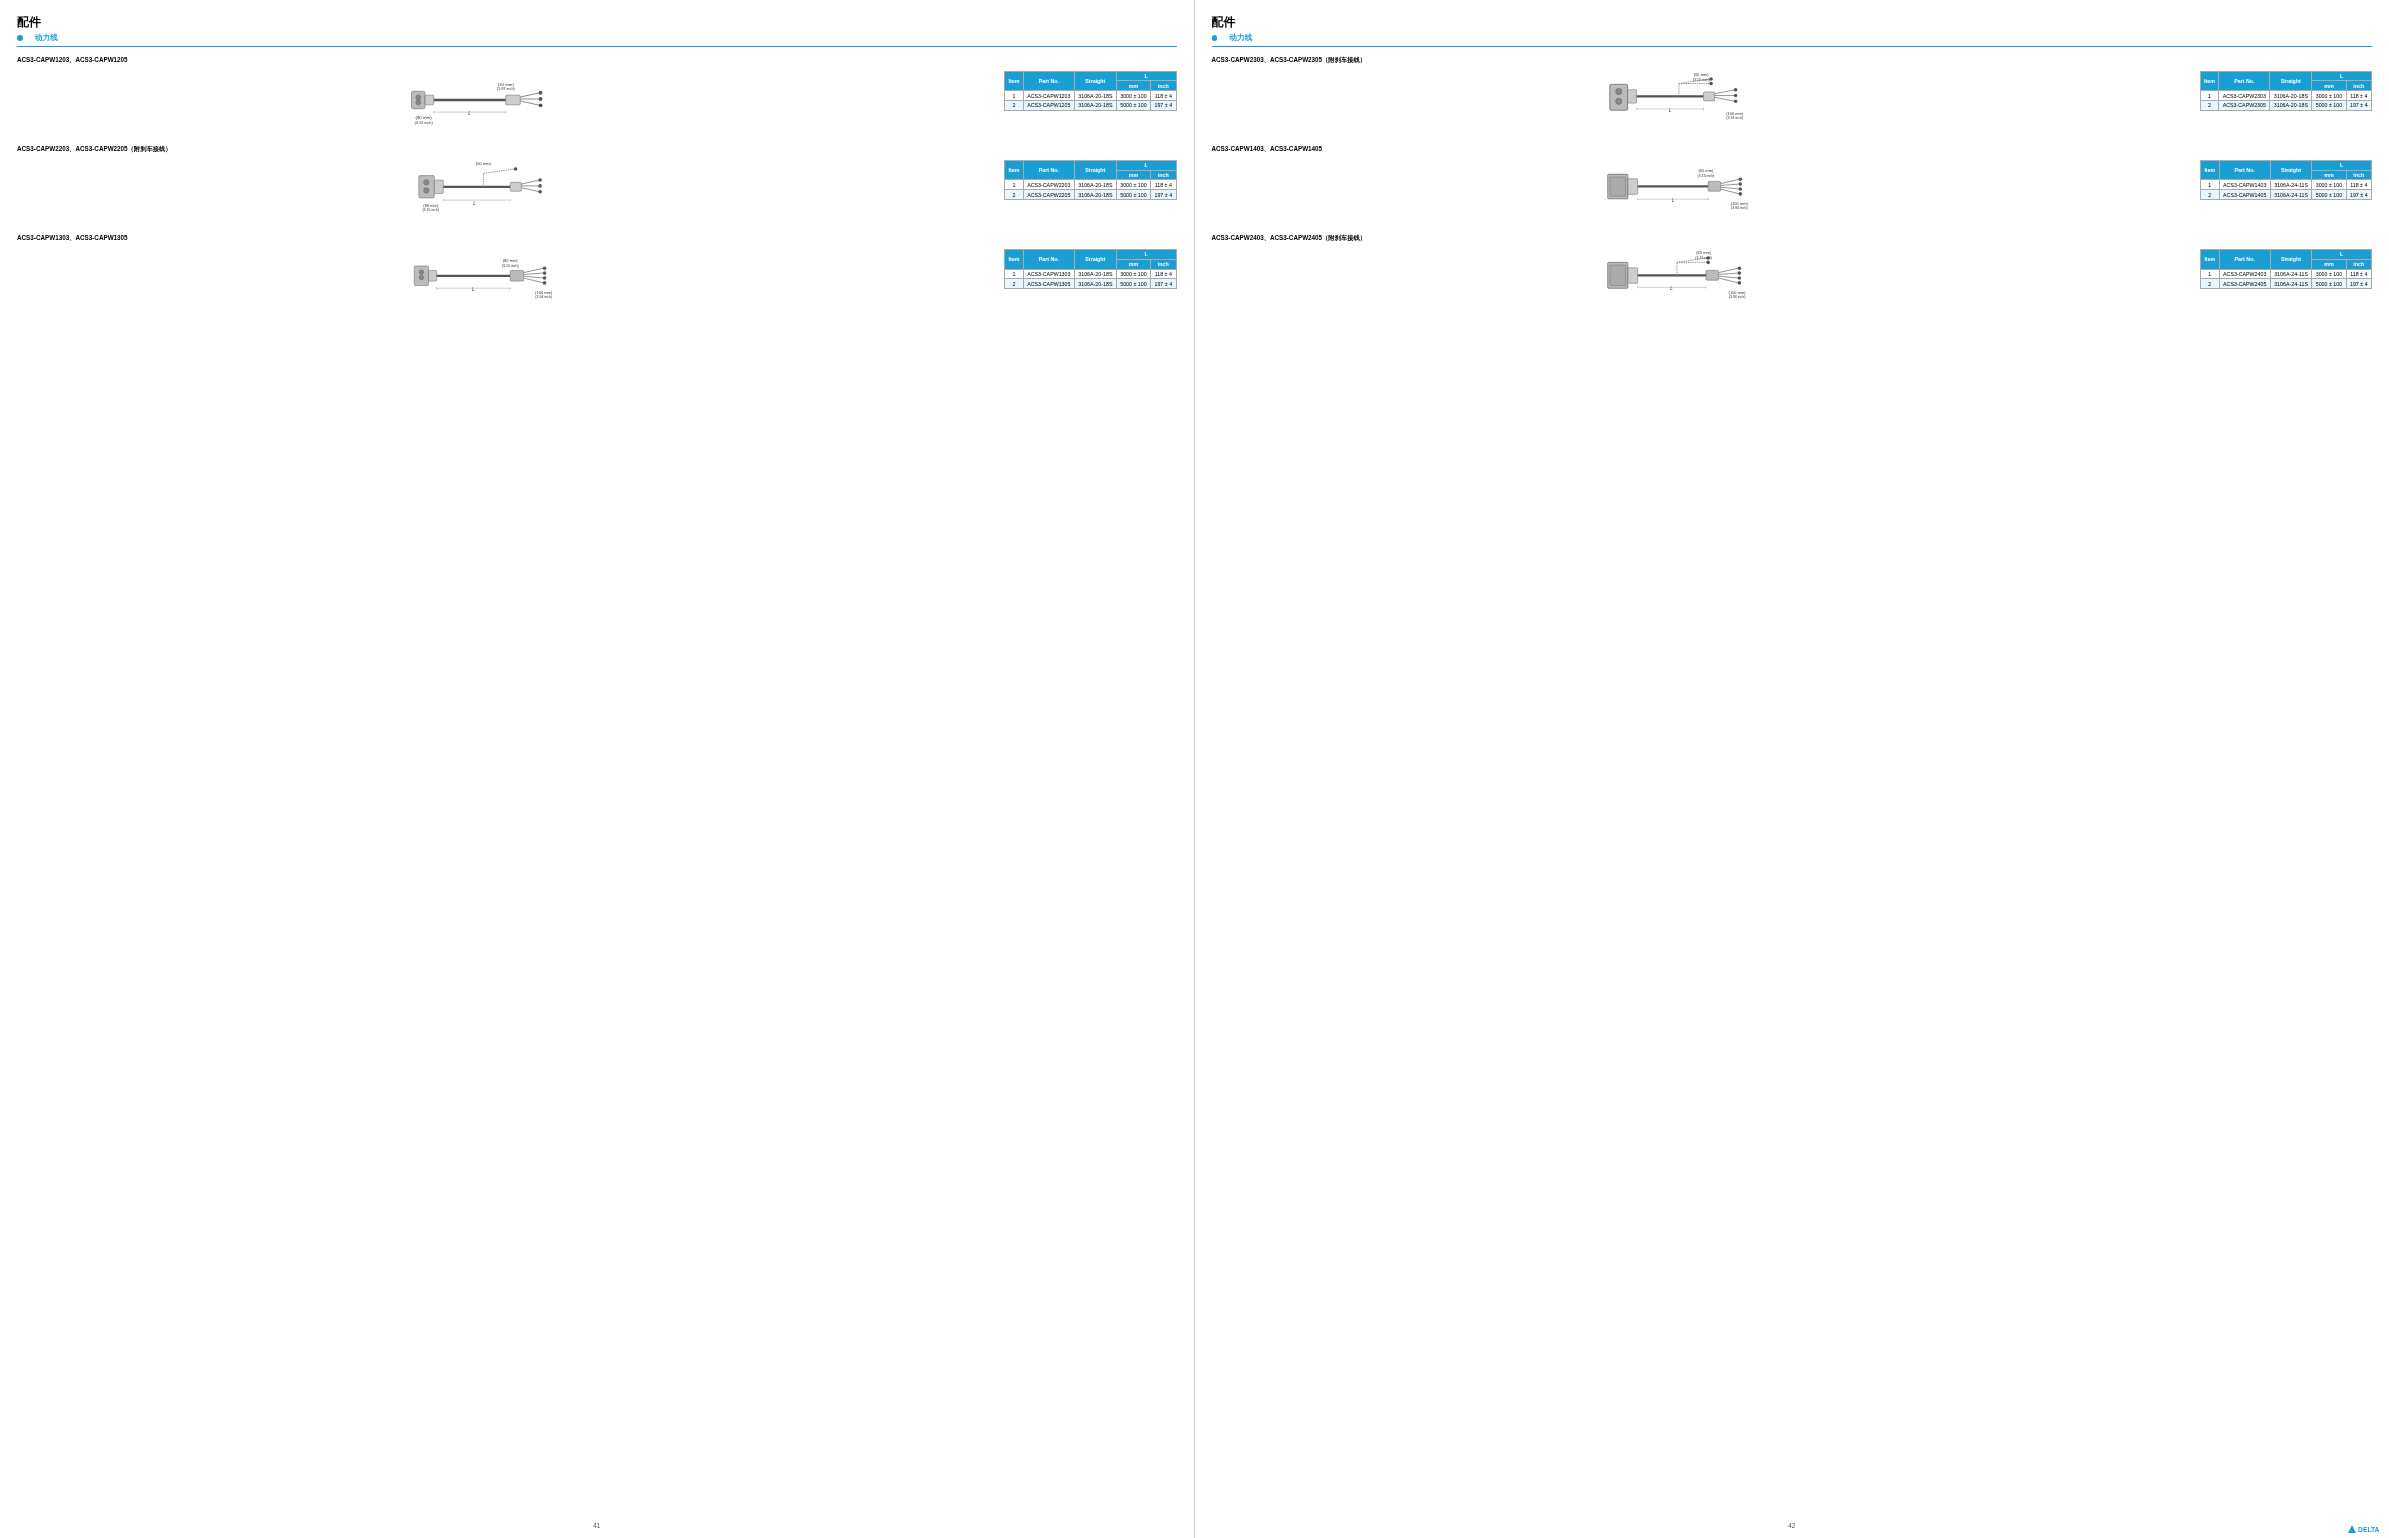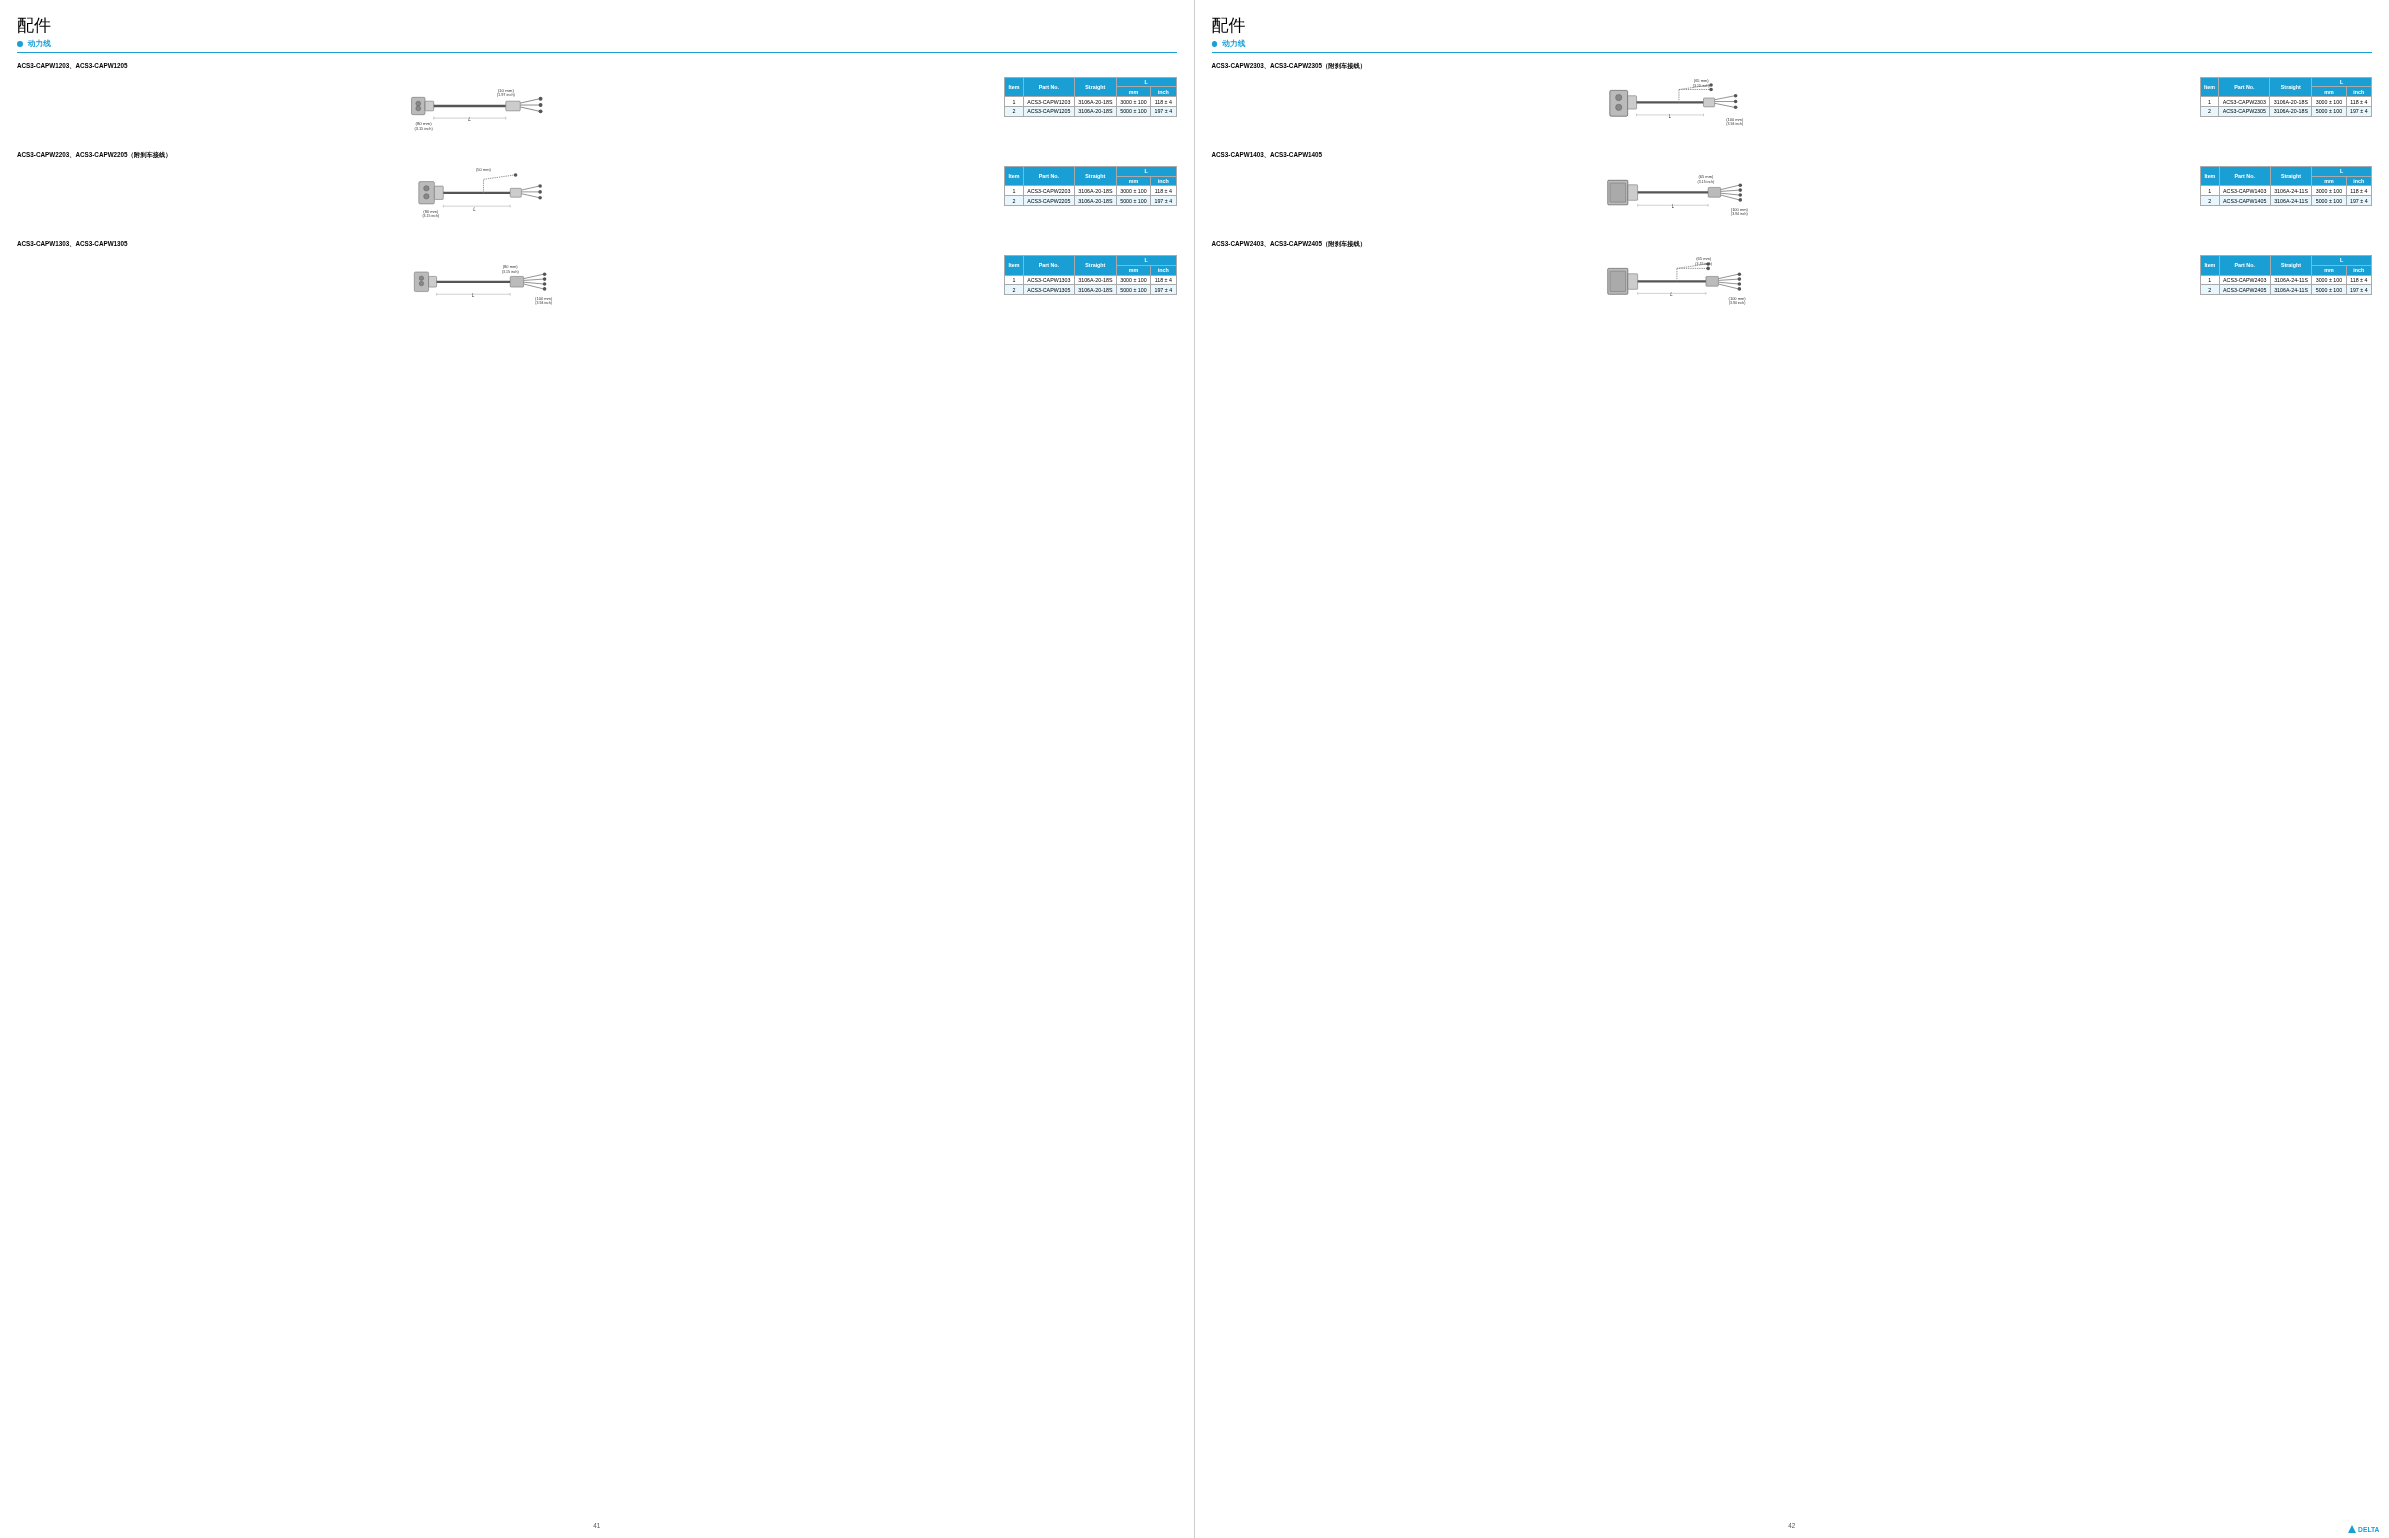--- a/index.html
+++ b/index.html
@@ -20,29 +20,29 @@
       border-right: 0.5px solid #ccc;
       position: relative;
     }
     .page-half:last-child {
       border-right: none;
     }
     .page-header {
       margin-bottom: 2.9px;
     }
     .page-title-cn {
-      font-size: 17px;
-      font-weight: normal;
+      font-size: 12px;
+      font-weight: bold;
       color: #000;
       margin-bottom: 1.9px;
     }
     .page-subtitle {
       display: flex;
       align-items: center;
-      gap: 5px;
+      gap: 12px;
       font-size: 7.7px;
       font-weight: bold;
       color: #1a9fd4;
       padding-bottom: 2.9px;
       border-bottom: 1px solid #1a9fd4;
       margin-bottom: 8.7px;
     }
     .bullet-dot {
       width: 5.8px;
       height: 5.8px;

